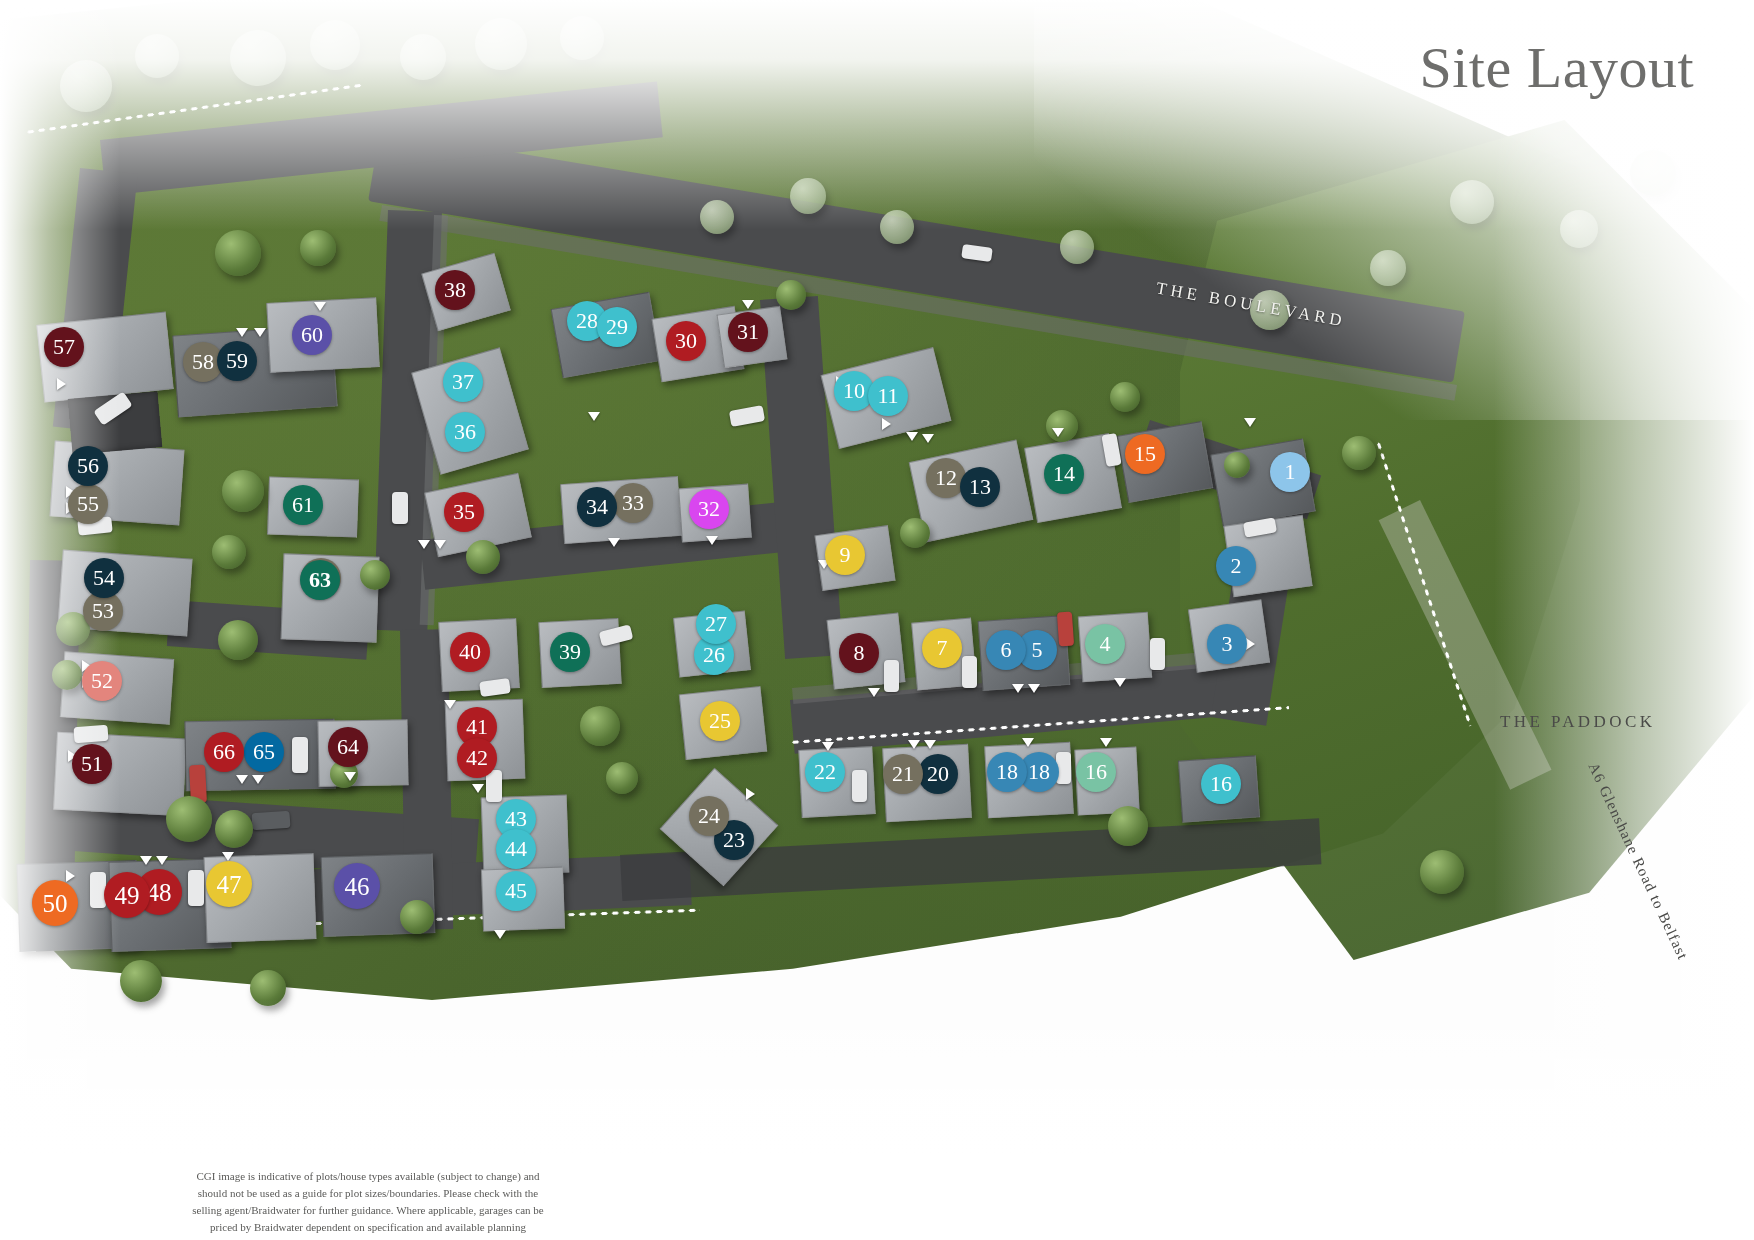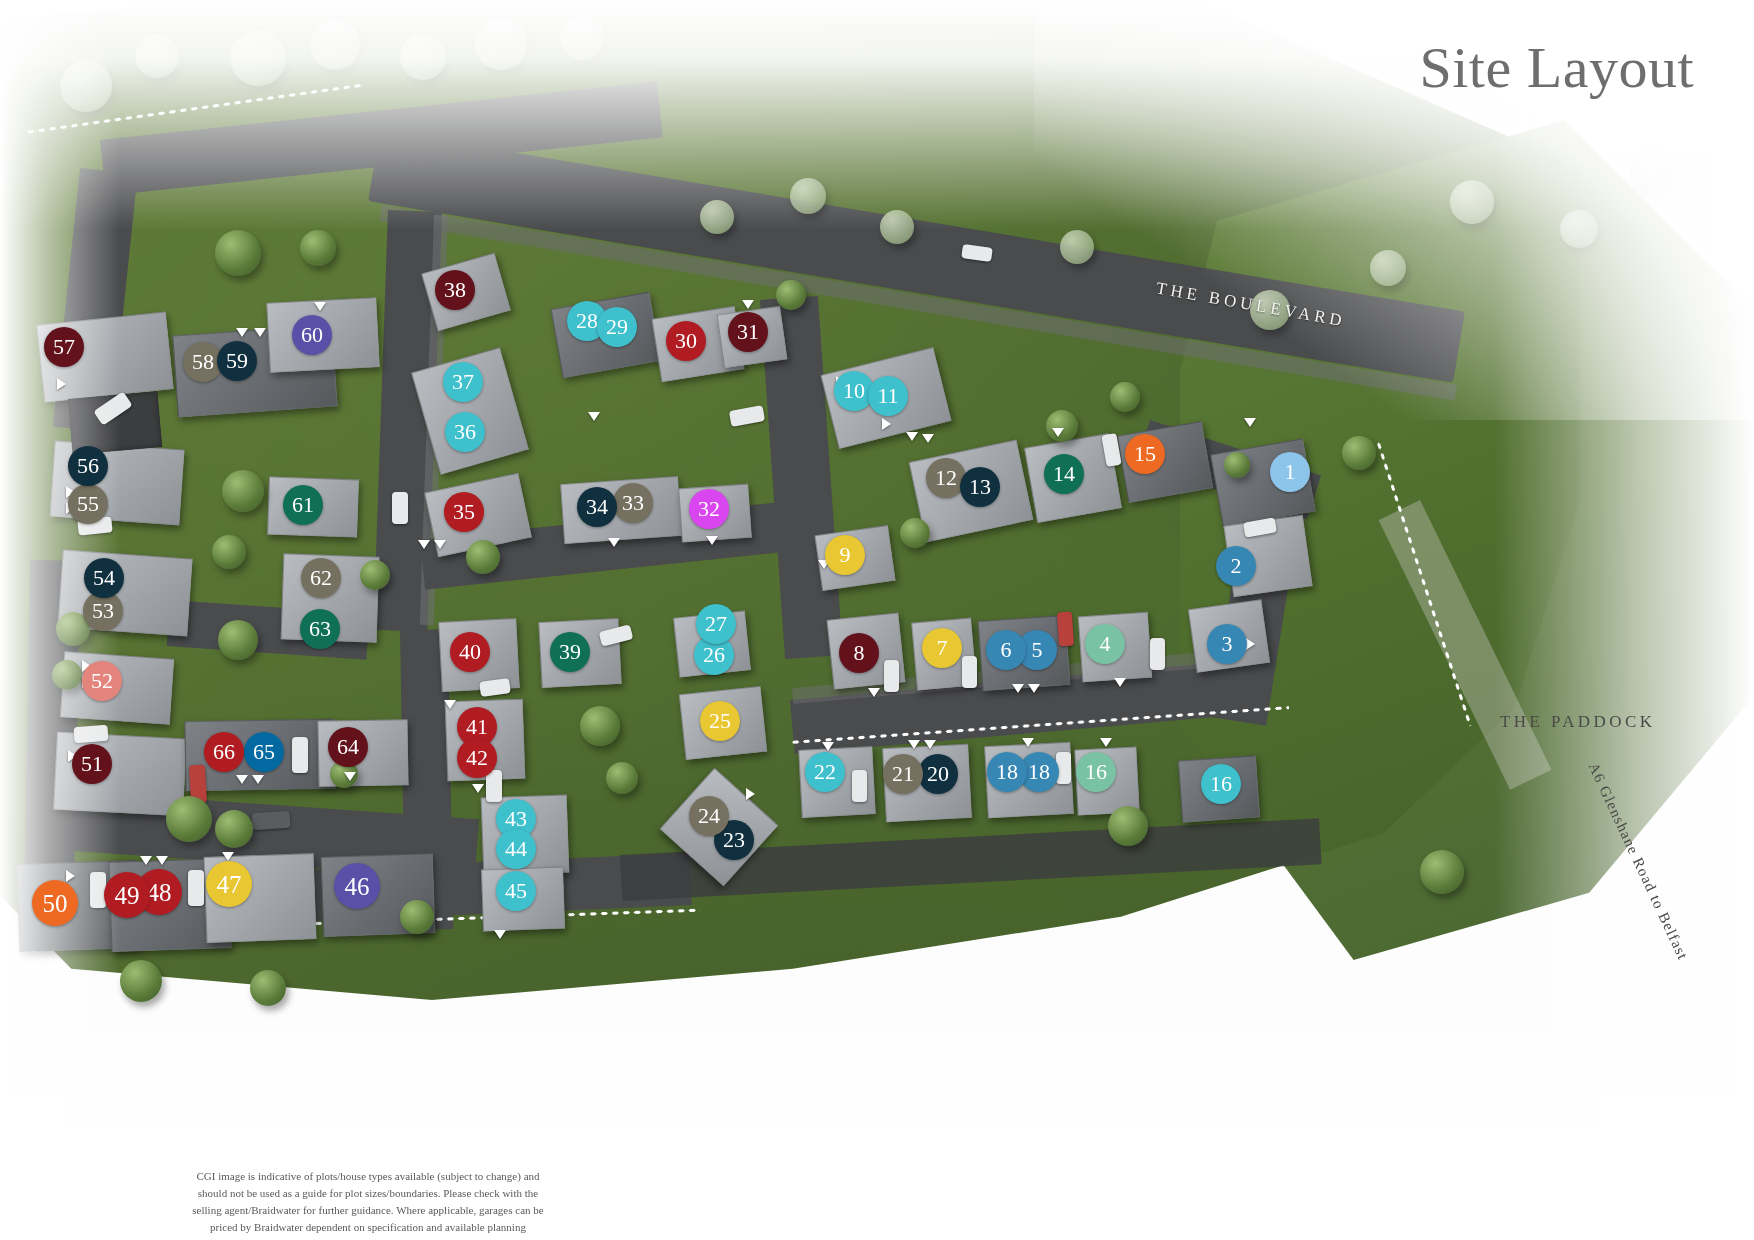--- a/index.html
+++ b/index.html
@@ -395,21 +395,21 @@
       <div class="marker md" style="left: 103px; top: 611px; background: rgb(117, 112, 95);">53</div>
       <div class="marker md" style="left: 104px; top: 578px; background: rgb(16, 48, 63);">54</div>
       <div class="marker md" style="left: 88px; top: 504px; background: rgb(117, 112, 95);">55</div>
       <div class="marker md" style="left: 88px; top: 466px; background: rgb(16, 48, 63);">56</div>
       <div class="marker md" style="left: 64px; top: 347px; background: rgb(99, 18, 28);">57</div>
       <div class="marker md" style="left: 203px; top: 362px; background: rgb(117, 112, 95);">58</div>
       <div class="marker md" style="left: 237px; top: 361px; background: rgb(16, 48, 63);">59</div>
       <div class="marker md" style="left: 312px; top: 335px; background: rgb(91, 80, 168);">60</div>
       <div class="marker md" style="left: 303px; top: 505px; background: rgb(15, 112, 87);">61</div>
       <div class="marker md" style="left: 321px; top: 578px; background: rgb(117, 112, 95);">62</div>
-      <div class="marker md" style="left: 320px; top: 629px; background: rgb(15, 112, 87);">63</div>
+      <div class="marker md" style="left: 320px; top: 580px; background: rgb(15, 112, 87); font-weight: bold;">63</div>
       <div class="marker md" style="left: 348px; top: 747px; background: rgb(99, 18, 28);">64</div>
       <div class="marker md" style="left: 264px; top: 752px; background: #0369a1;">65</div>
       <div class="marker md" style="left: 224px; top: 752px; background: rgb(176, 28, 34);">66</div>
     </div>
 
   <div class="title">
     <span class="l2">Site Layout</span>
   </div>
 
   <div class="legend">

